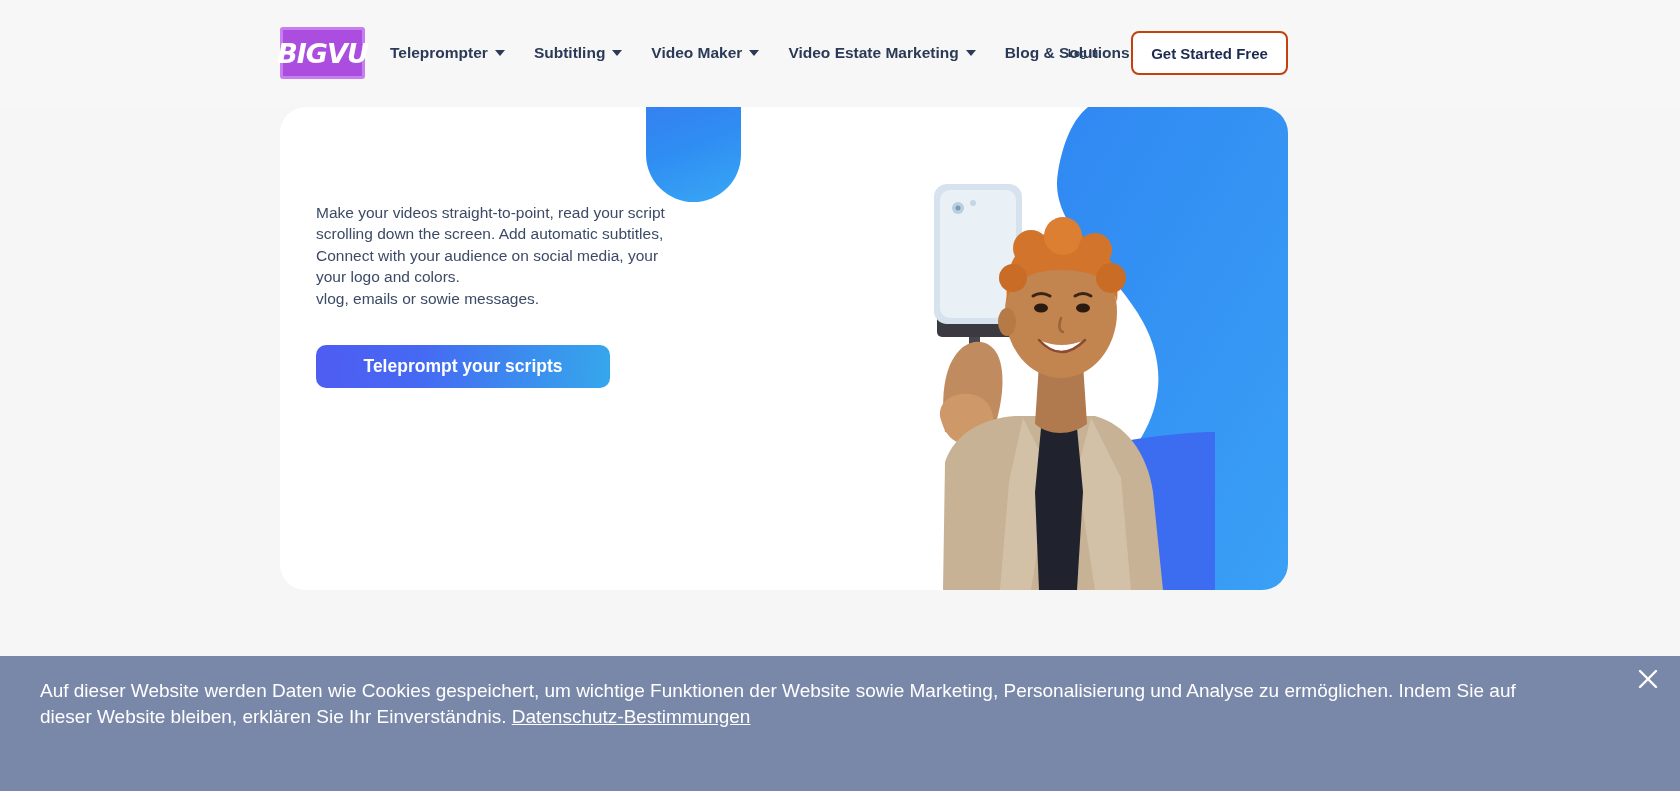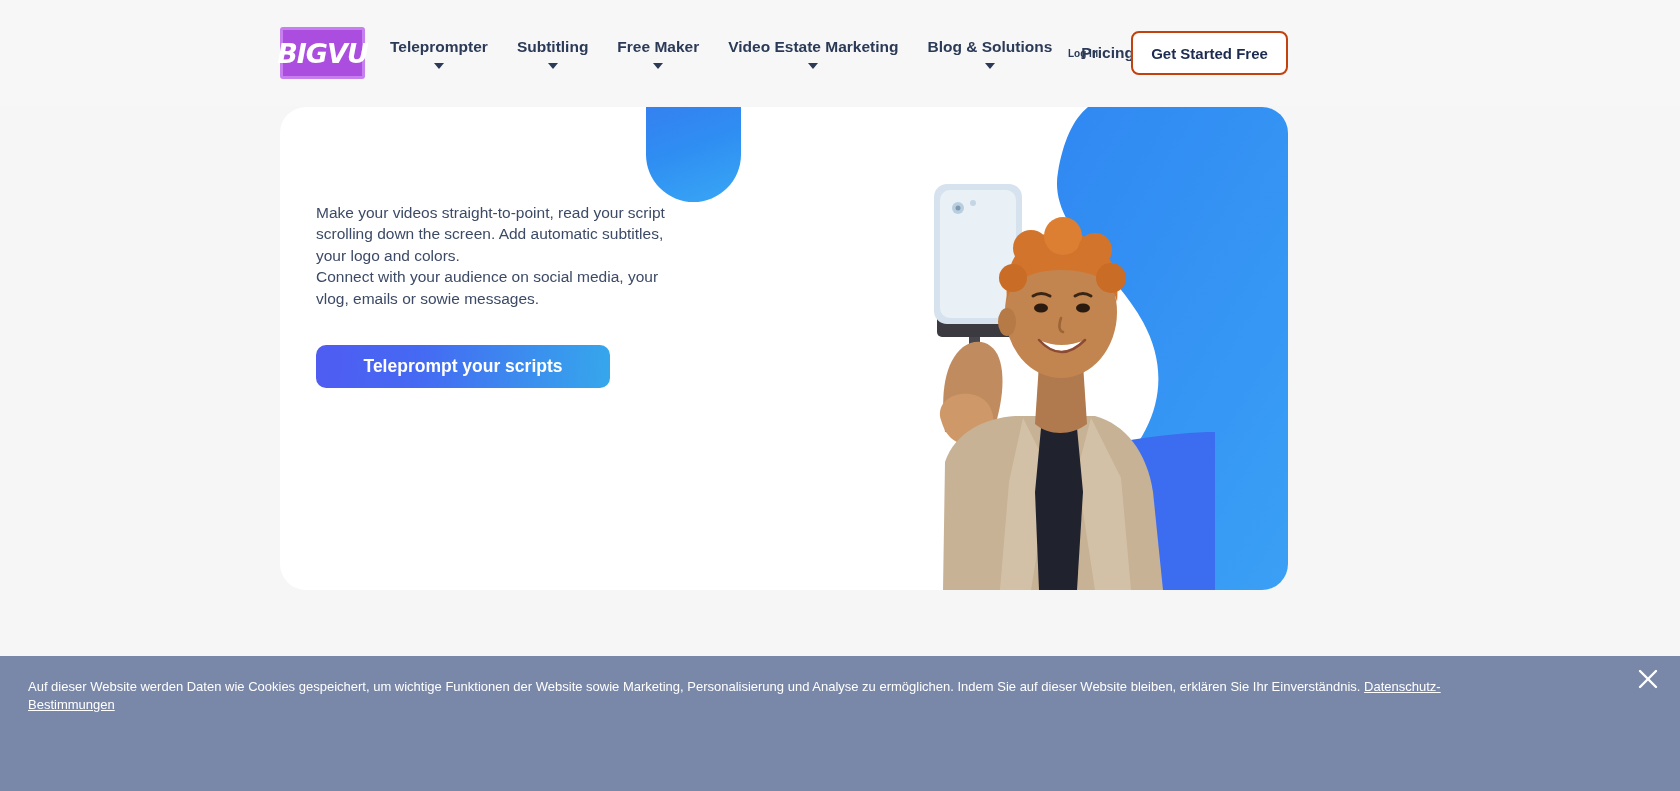--- a/index.html
+++ b/index.html
@@ -37,21 +37,20 @@
     display:flex; align-items:center; gap:0;
   }
   .nav-item {
     display:flex; align-items:center; gap:7px;
     color:#2b3a57;
     font-size:15.5px;
     font-weight:bold;
     margin-right:29px;
     cursor:pointer;
     white-space:nowrap;
-    flex-direction:column;
   }
   .caret {
     width:0; height:0;
     border-left:5px solid transparent;
     border-right:5px solid transparent;
     border-top:6px solid #2b3a57;
     display:inline-block;
   }
   .nav-pricing { margin-right:0; }
   .login {
@@ -134,23 +133,23 @@
   .photo svg { display:block; }
 
   
   .cookie {
     position:absolute; left:0; bottom:0;
     width:1680px; height:135px;
     background:#7987a9;
     display:flex; align-items:flex-start;
   }
   .cookie-text {
-    margin:22px 0 0 28px;
+    margin:22px 0 0 40px;
     color:#ffffff;
-    font-size:13px;
+    font-size:19px;
     line-height:1.35;
     max-width:1480px;
   }
   .cookie-link {
     color:#ffffff;
     text-decoration:underline;
     cursor:pointer;
   }
   .cookie-close {
     position:absolute; right:21px; top:12px;
@@ -174,21 +173,21 @@
       <span>Teleprompter</span>
       <span class="caret"></span>
     </div>
 
     <div class="nav-item">
       <span>Subtitling</span>
       <span class="caret"></span>
     </div>
 
     <div class="nav-item">
-      <span>Free Maker</span>
+      <span>Video Maker</span>
       <span class="caret"></span>
     </div>
 
     <div class="nav-item">
       <span>Video Estate Marketing</span>
       <span class="caret"></span>
     </div>
 
     <div class="nav-item">
       <span>Blog &amp; Solutions</span>
@@ -282,22 +281,22 @@
         <path d="M244 208 Q266 230 290 208 Q266 218 244 208 Z" fill="#ffffff"></path>
         <path d="M244 208 Q266 232 290 208" stroke="#8d4a33" stroke-width="2.5" fill="none" stroke-linecap="round"></path>
       </g>
     </svg>
   </div>
 
   <div class="hero-text">
     <p class="hero-p">
       <span class="blk">Make your videos straight-to-point, read your script</span>
       <span class="blk">scrolling down the screen. Add automatic subtitles,</span>
+      <span class="blk">Connect with your audience on social media, your</span>
       <span class="blk">your logo and colors.</span>
-      <span class="blk">Connect with your audience on social media, your</span>
       <span class="blk">vlog, emails or sowie messages.</span>
     </p>
     <button class="hero-btn">Teleprompt your scripts</button>
   </div>
 
 </div>
 
 <div class="cookie">
   <div class="cookie-text">
     <span>Auf dieser Website werden Daten wie Cookies gespeichert, um wichtige Funktionen der Website sowie Marketing, Personalisierung und Analyse zu ermöglichen. Indem Sie auf dieser Website bleiben, erklären Sie Ihr Einverständnis. </span><a class="cookie-link">Datenschutz-Bestimmungen</a>

